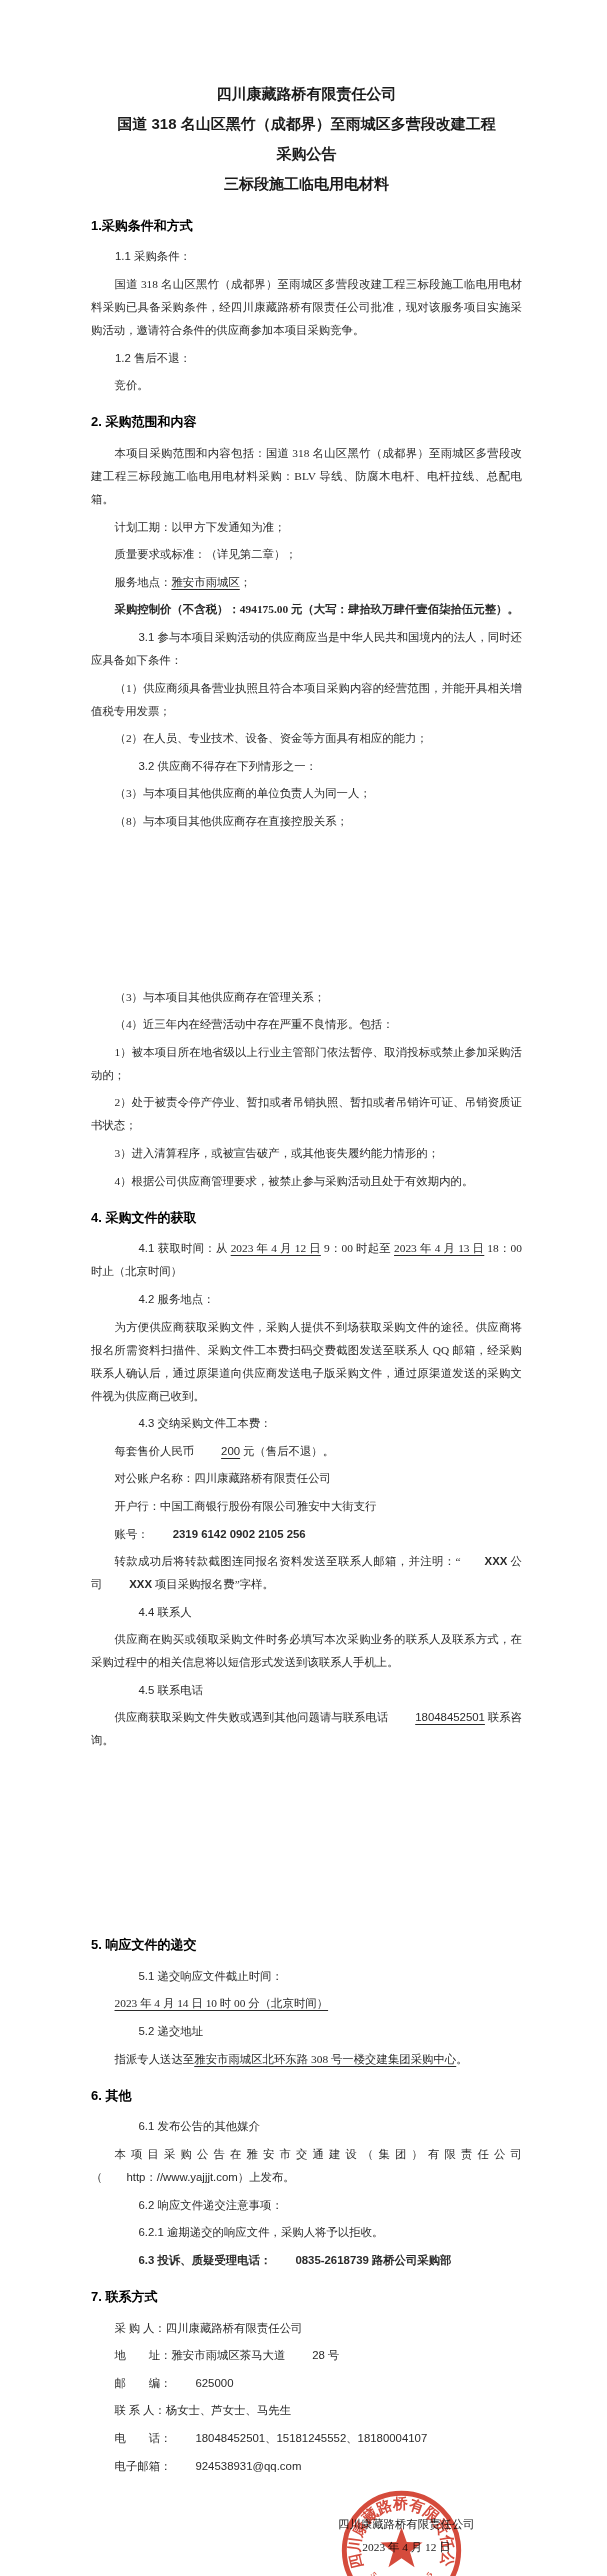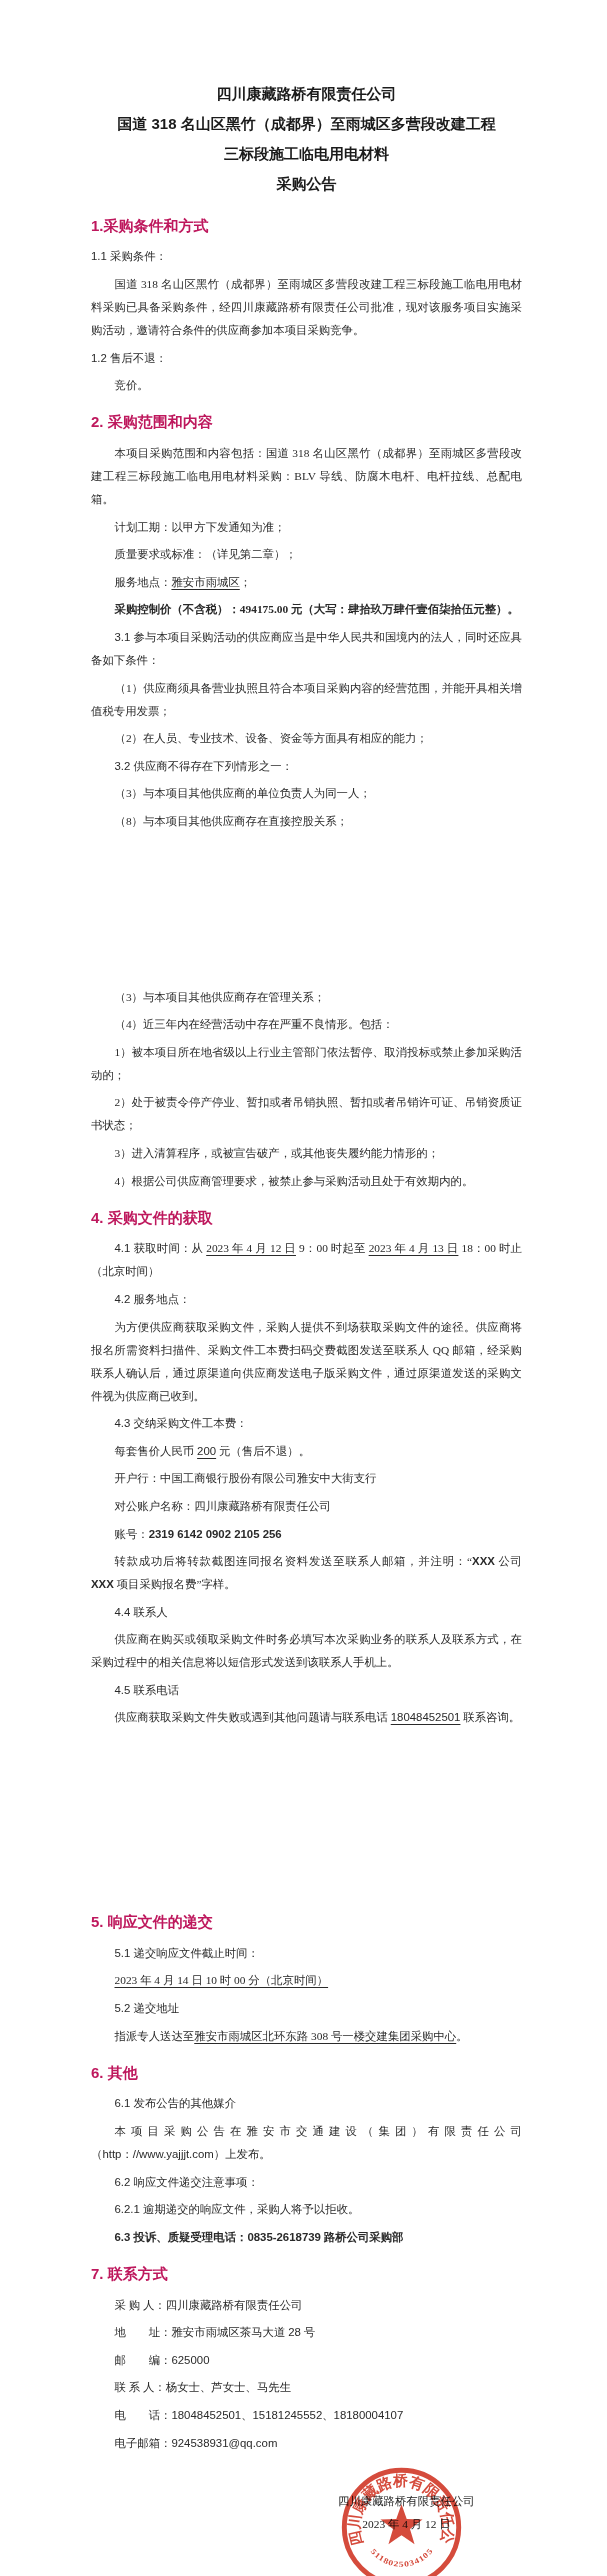--- a/index.html
+++ b/index.html
@@ -9,48 +9,48 @@
   }
   .page{padding:79px 85px 0 91px;position:relative;}
   .title-block{margin-bottom:13.7px;}
   .title-line{
     text-align:center;font-family:"Liberation Sans", sans-serif;
     font-weight:bold;font-size:15px;line-height:30px;color:#1b1b1b;
     white-space:nowrap;
   }
   .h1{
     font-family:"Liberation Sans", sans-serif;font-weight:bold;
-    font-size:15px;line-height:26px;margin:12px 0 6.8px;color:#be185d;
+    font-size:13px;line-height:26px;margin:12px 0 6.8px;color:#000000;
   }
   .para{font-size:11.4px;line-height:23px;margin:0 0 4.6px;text-align:justify;}
   .para.ind{text-indent:23.5px;}
   .para.bold{font-weight:bold;}
   .gap{width:100%;}
   span.u{text-decoration:underline;text-underline-offset:3px;}
-  span.sans{font-family:"Liberation Sans", sans-serif;}
+  span.sans{font-family:"Liberation Sans", sans-serif;margin-left:24px;}
   span.b{font-weight:bold;}
   .sig-wrap{position:relative;height:114px;margin-top:20px;}
   .sig-company{position:absolute;left:247px;top:19px;font-size:11.4px;color:#222;white-space:nowrap;}
   .sig-date{position:absolute;left:247px;top:42px;width:137px;text-align:center;font-size:11.4px;color:#222;white-space:nowrap;}
   .seal{
     position:absolute;left:249px;top:-9px;width:123px;height:123px;
     mix-blend-mode:multiply;opacity:.92;pointer-events:none;
   }
   .seal svg{width:100%;height:100%;display:block;}
 </style>
 </head>
 <body>
 
 <div class="page">
 
   <div class="title-block" id="title-block">
       <div class="title-line">四川康藏路桥有限责任公司</div>
       <div class="title-line">国道 318 名山区黑竹（成都界）至雨城区多营段改建工程</div>
+      <div class="title-line">采购公告</div>
       <div class="title-line">三标段施工临电用电材料</div>
-      <div class="title-line">采购公告</div>
     </div>
 
   <div class="body-block" id="body-block">
       <div class="h1"><span>1.采购条件和方式</span></div>
       <div class="para"><span class="sans">1.1 </span><span>采购条件：</span></div>
       <div class="para ind"><span>国道 318 名山区黑竹（成都界）至雨城区多营段改建工程三标段施工临电用电材料采购已具备采购条件，经四川康藏路桥有限责任公司批准，现对该服务项目实施采购活动，邀请符合条件的供应商参加本项目采购竞争。</span></div>
       <div class="para"><span class="sans">1.2 </span><span>售后不退：</span></div>
       <div class="para ind"><span>竞价。</span></div>
       <div class="h1"><span>2. 采购范围和内容</span></div>
       <div class="para ind"><span>本项目采购范围和内容包括：国道 318 名山区黑竹（成都界）至雨城区多营段改建工程三标段施工临电用电材料采购：BLV 导线、防腐木电杆、电杆拉线、总配电箱。</span></div>
@@ -70,22 +70,22 @@
       <div class="para ind"><span>1）被本项目所在地省级以上行业主管部门依法暂停、取消投标或禁止参加采购活动的；</span></div>
       <div class="para ind"><span>2）处于被责令停产停业、暂扣或者吊销执照、暂扣或者吊销许可证、吊销资质证书状态；</span></div>
       <div class="para ind"><span>3）进入清算程序，或被宣告破产，或其他丧失履约能力情形的；</span></div>
       <div class="para ind"><span>4）根据公司供应商管理要求，被禁止参与采购活动且处于有效期内的。</span></div>
       <div class="h1"><span>4. 采购文件的获取</span></div>
       <div class="para ind"><span class="sans">4.1 </span><span>获取时间：从 </span><span class="u">2023 年 4 月 12 日</span><span> 9：00 时起至 </span><span class="u">2023 年 4 月 13 日</span><span> 18：00 时止（北京时间）</span></div>
       <div class="para ind"><span class="sans">4.2 </span><span>服务地点：</span></div>
       <div class="para ind"><span>为方便供应商获取采购文件，采购人提供不到场获取采购文件的途径。供应商将报名所需资料扫描件、采购文件工本费扫码交费截图发送至联系人 QQ 邮箱，经采购联系人确认后，通过原渠道向供应商发送电子版采购文件，通过原渠道发送的采购文件视为供应商已收到。</span></div>
       <div class="para ind"><span class="sans">4.3 </span><span>交纳采购文件工本费：</span></div>
       <div class="para ind"><span>每套售价人民币 </span><span class="u sans">200</span><span> 元（售后不退）。</span></div>
+      <div class="para ind"><span>对公账户名称：四川康藏路桥有限责任公司</span></div>
       <div class="para ind"><span>开户行：中国工商银行股份有限公司雅安中大街支行</span></div>
-      <div class="para ind"><span>对公账户名称：四川康藏路桥有限责任公司</span></div>
       <div class="para ind"><span>账号：</span><span class="sans b">2319 6142 0902 2105 256</span></div>
       <div class="para ind"><span>转款成功后将转款截图连同报名资料发送至联系人邮箱，并注明：“</span><span class="sans b">XXX</span><span> 公司 </span><span class="sans b">XXX</span><span> 项目采购报名费”字样。</span></div>
       <div class="para ind"><span class="sans">4.4 </span><span>联系人</span></div>
       <div class="para ind"><span>供应商在购买或领取采购文件时务必填写本次采购业务的联系人及联系方式，在采购过程中的相关信息将以短信形式发送到该联系人手机上。</span></div>
       <div class="para ind"><span class="sans">4.5 </span><span>联系电话</span></div>
       <div class="para ind"><span>供应商获取采购文件失败或遇到其他问题请与联系电话 </span><span class="u sans">18048452501</span><span> 联系咨询。</span></div>
       <div class="gap" style="height: 163px;"></div>
       <div class="h1"><span>5. 响应文件的递交</span></div>
       <div class="para ind"><span class="sans">5.1 </span><span>递交响应文件截止时间：</span></div>
       <div class="para ind"><span class="u">2023 年 4 月 14 日 10 时 00 分（北京时间）</span></div>

